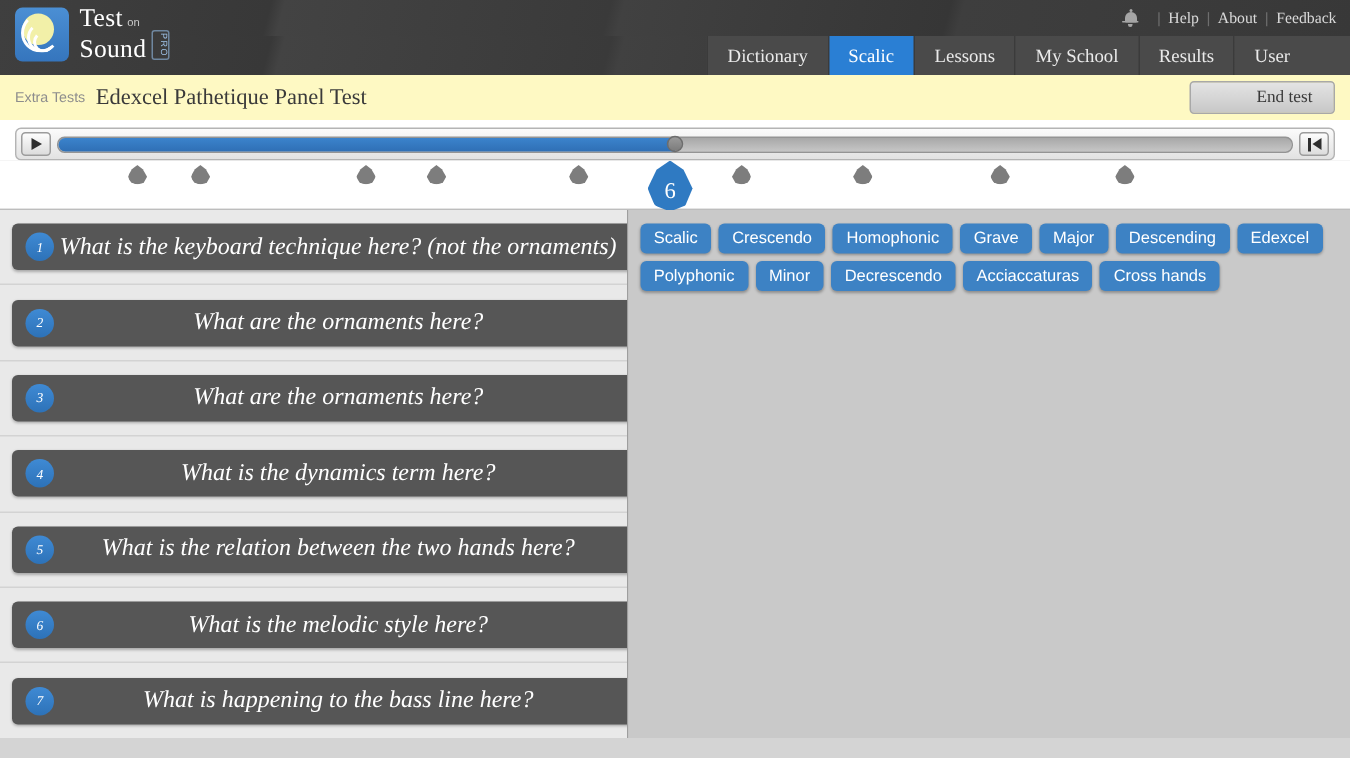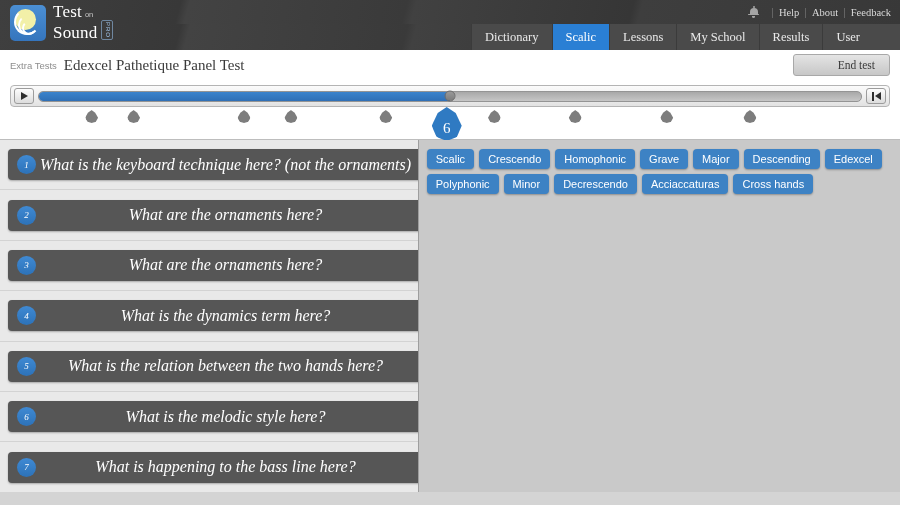--- a/index.html
+++ b/index.html
@@ -90,21 +90,21 @@
     font-family: "Liberation Serif", serif; font-size: 12.5px;
     color: #eaeaea; background: #4a4a4a; cursor: pointer;
     border-right: 1px solid #3b3b3b;
   }
   .nav-item:first-child { border-left: 1px solid #3b3b3b; }
   .nav-item.active { background: #2a7fd4; color: #fff; }
   .nav-item:last-child { padding-right: 40px; border-right: none; }
 
   
   .subheader {
-    height: 30px; background: #ffffff; display: flex; align-items: center;
+    height: 30px; background: #fef9c3; display: flex; align-items: center;
     padding: 0 10px; position: relative;
   }
   .crumb { font-size: 9.5px; color: #8d8d8d; margin-right: 7px; }
   .test-title {
     font-family: "Liberation Serif", serif; font-size: 15px; color: #3a3a3a;
   }
   .subheader-actions {
     margin-left: auto; display: flex; align-items: center; gap: 16px;
   }
   .btn {

